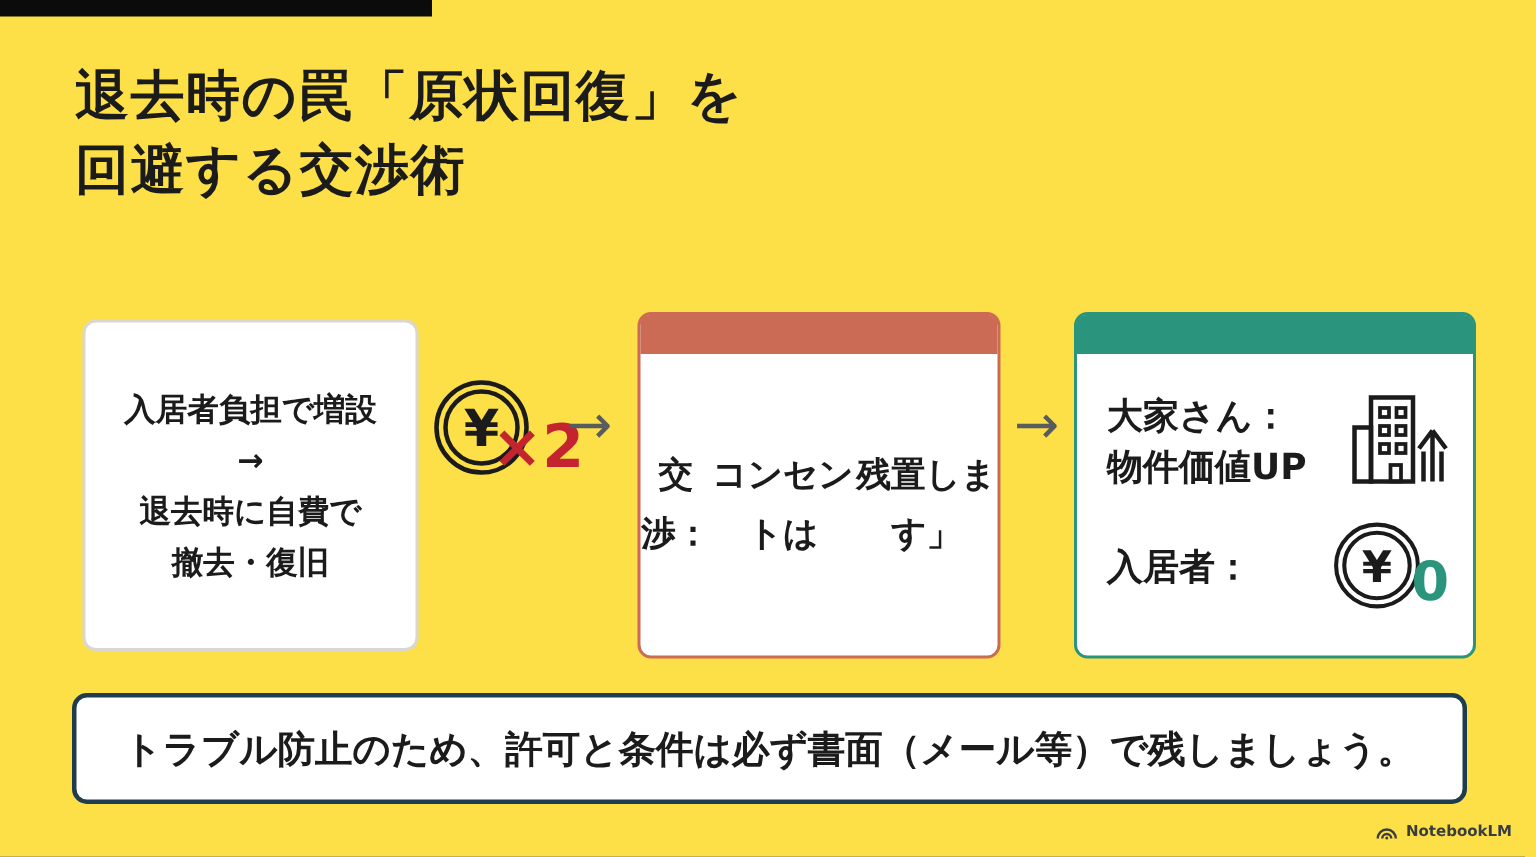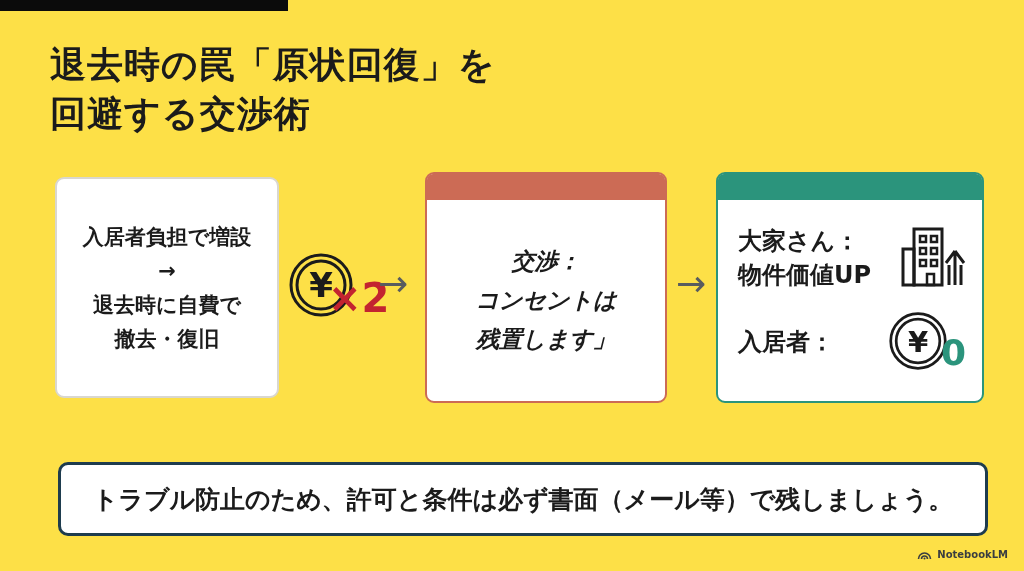--- a/index.html
+++ b/index.html
@@ -21,37 +21,37 @@
   .title{
     position:absolute;left:50px;top:40px;
     font-size:36px;font-weight:800;color:#1B1B1B;
     line-height:49px;letter-spacing:1px;
   }
   .card{
     position:absolute;
     background:#FFFFFF;
     border-radius:9px;
     box-sizing:border-box;
-    display:flex;flex-direction:column;
+    display:flex;flex-direction:column;margin-top:36px;
   }
   .card1{
     left:55px;top:177px;width:224px;height:221px;
     border:2px solid #D9D7CF;
     align-items:center;justify-content:center;
     text-align:center;
   }
   .card1 .line{font-size:21px;font-weight:800;color:#1B1B1B;line-height:34px;}
   .card2{
     left:425px;top:172px;width:242px;height:231px;
     border:2px solid #CC6B55;
   }
   .card2 .topbar{height:26px;background:#CC6B55;border-radius:6px 6px 0 0;flex:none;}
   .card2 .body{
-    flex:1;display:flex;flex-direction:column;
-    align-items:center;justify-content:center;text-align:left;font-style:italic;
+    flex:1;display:flex;flex-direction:row;
+    align-items:center;justify-content:center;text-align:center;
   }
   .card2 .line{font-size:23px;font-weight:800;color:#1B1B1B;line-height:39px;}
   .card3{
     left:716px;top:172px;width:268px;height:231px;
     border:2px solid #2B947C;
   }
   .card3 .topbar{height:26px;background:#2B947C;border-radius:6px 6px 0 0;flex:none;}
   .card3 .body{
     flex:1;display:flex;flex-direction:column;
     justify-content:space-evenly;
@@ -77,21 +77,21 @@
   .zero-coin .zero{
     position:absolute;right:0px;top:24px;
     font-size:36px;font-weight:800;color:#2B947C;line-height:1;
   }
   .footnote{
     position:absolute;left:48px;top:462px;width:930px;height:74px;
     background:#FFFFFF;
     border:3px solid #1E3C4E;border-radius:10px;
     box-sizing:border-box;
     display:flex;align-items:center;justify-content:center;
-    font-size:25px;font-weight:800;color:#1B1B1B;margin-left:10px;
+    font-size:25px;font-weight:800;color:#1B1B1B;
   }
   .watermark{
     position:absolute;right:16px;top:548px;
     display:flex;align-items:center;gap:5px;
     color:#3A3D40;font-size:10px;font-weight:600;
   }
   svg{display:block;}
 </style>
 </head>
 <body>

